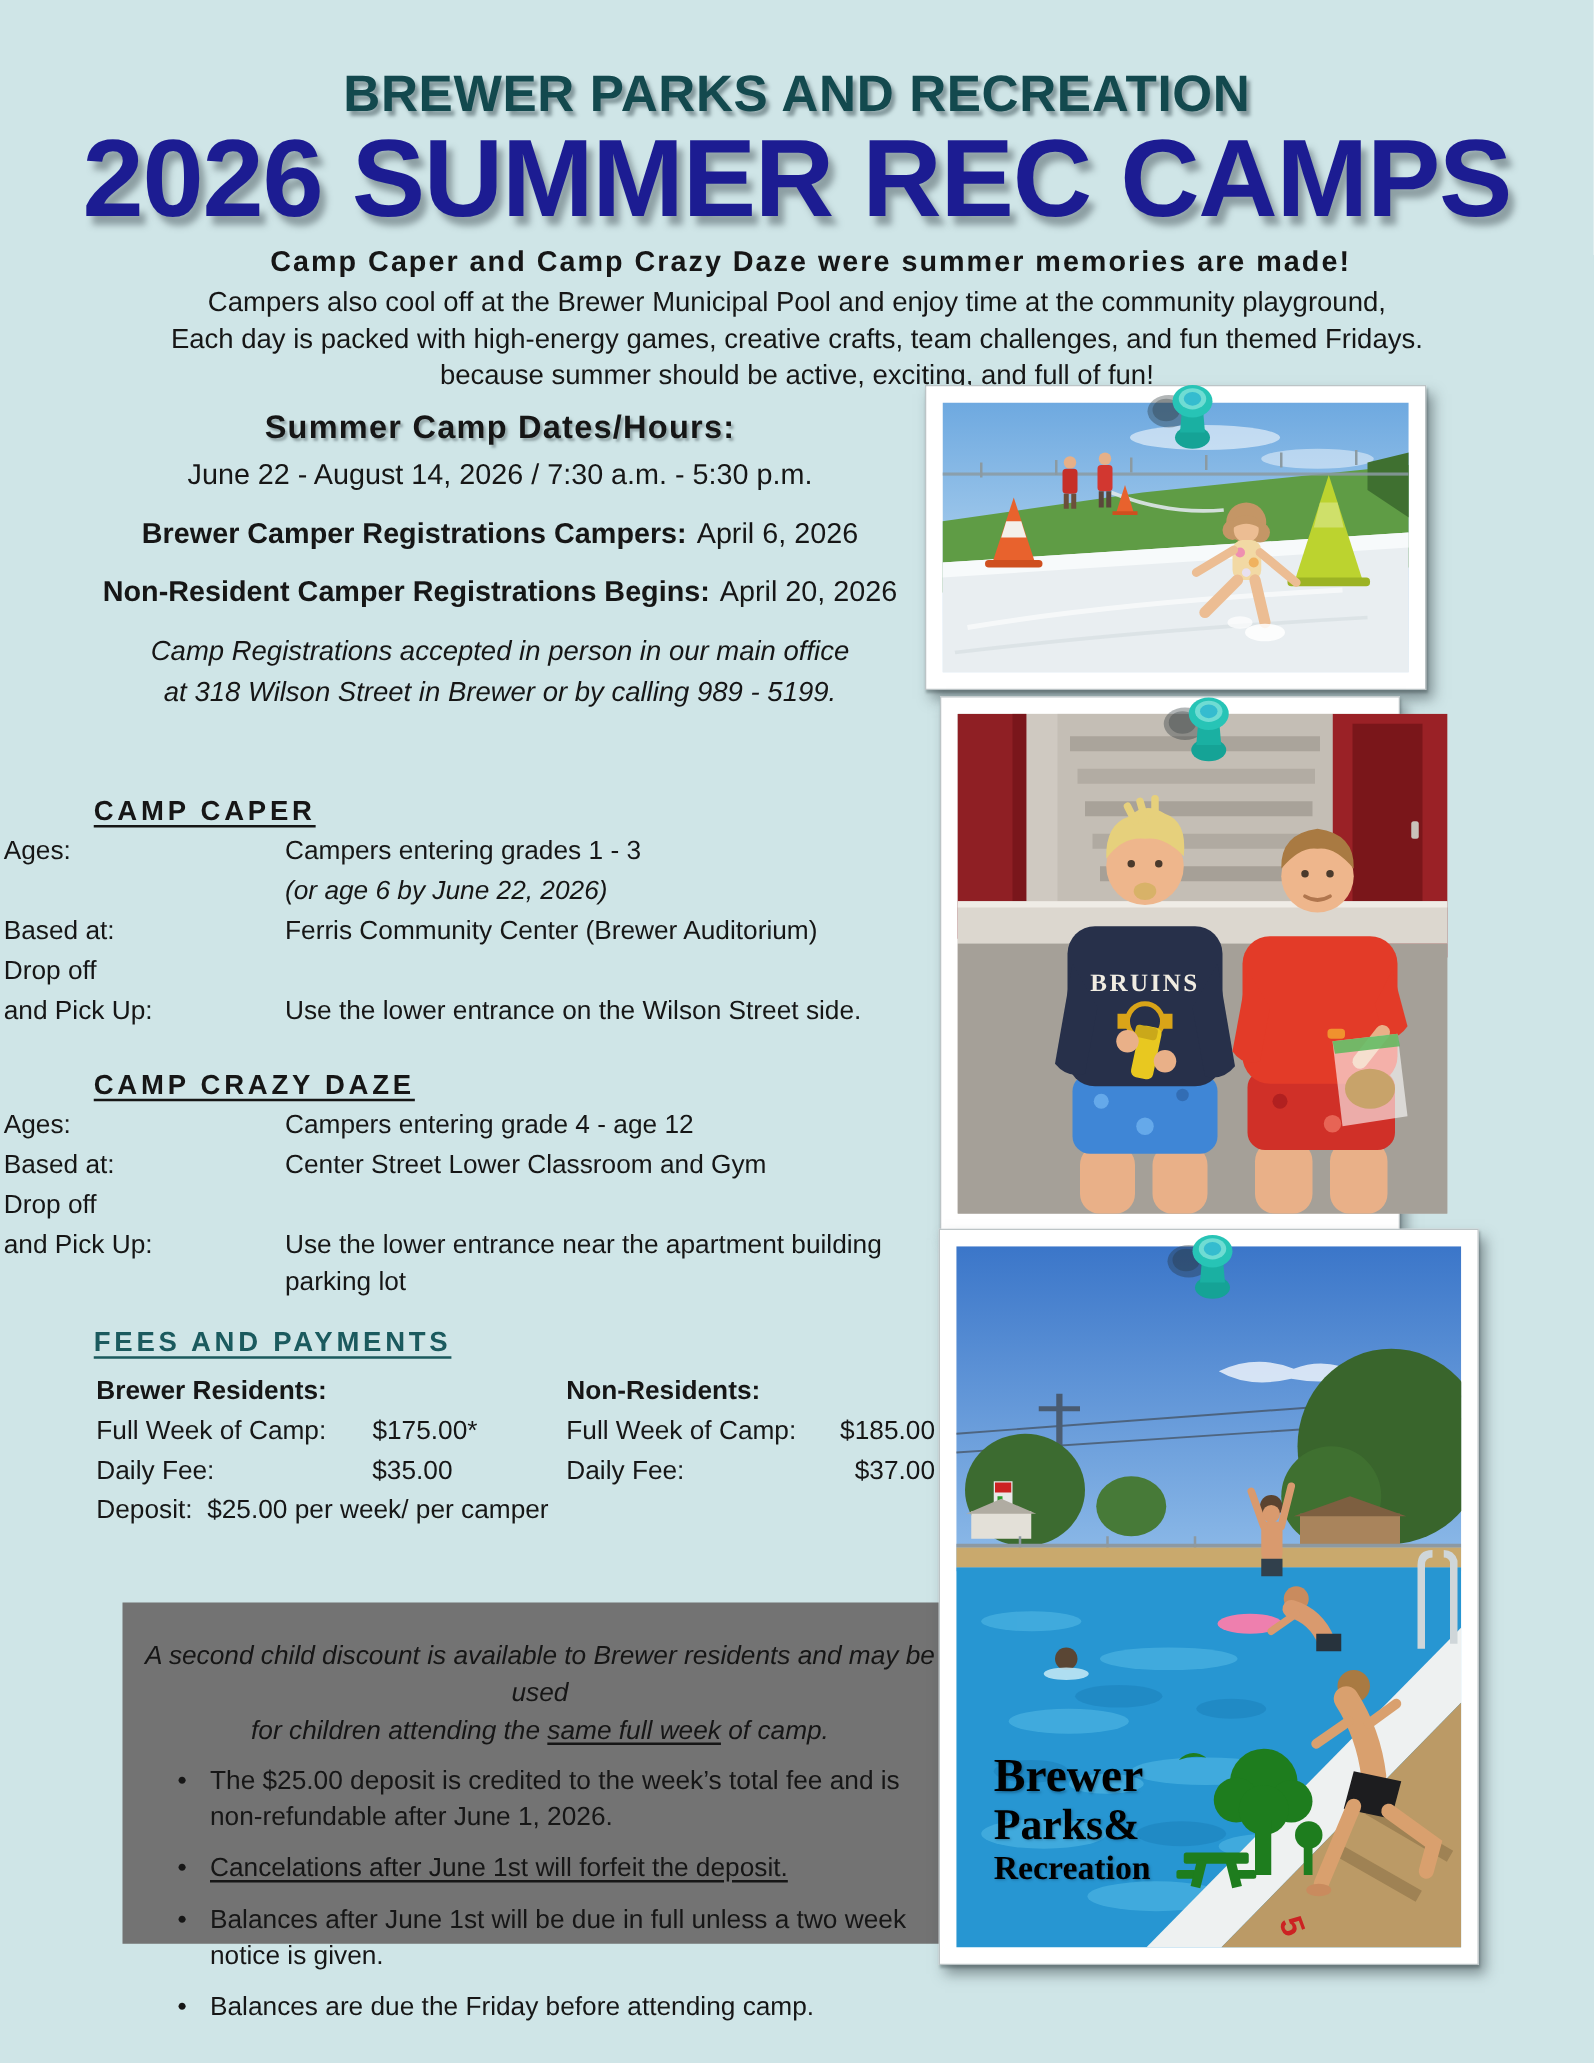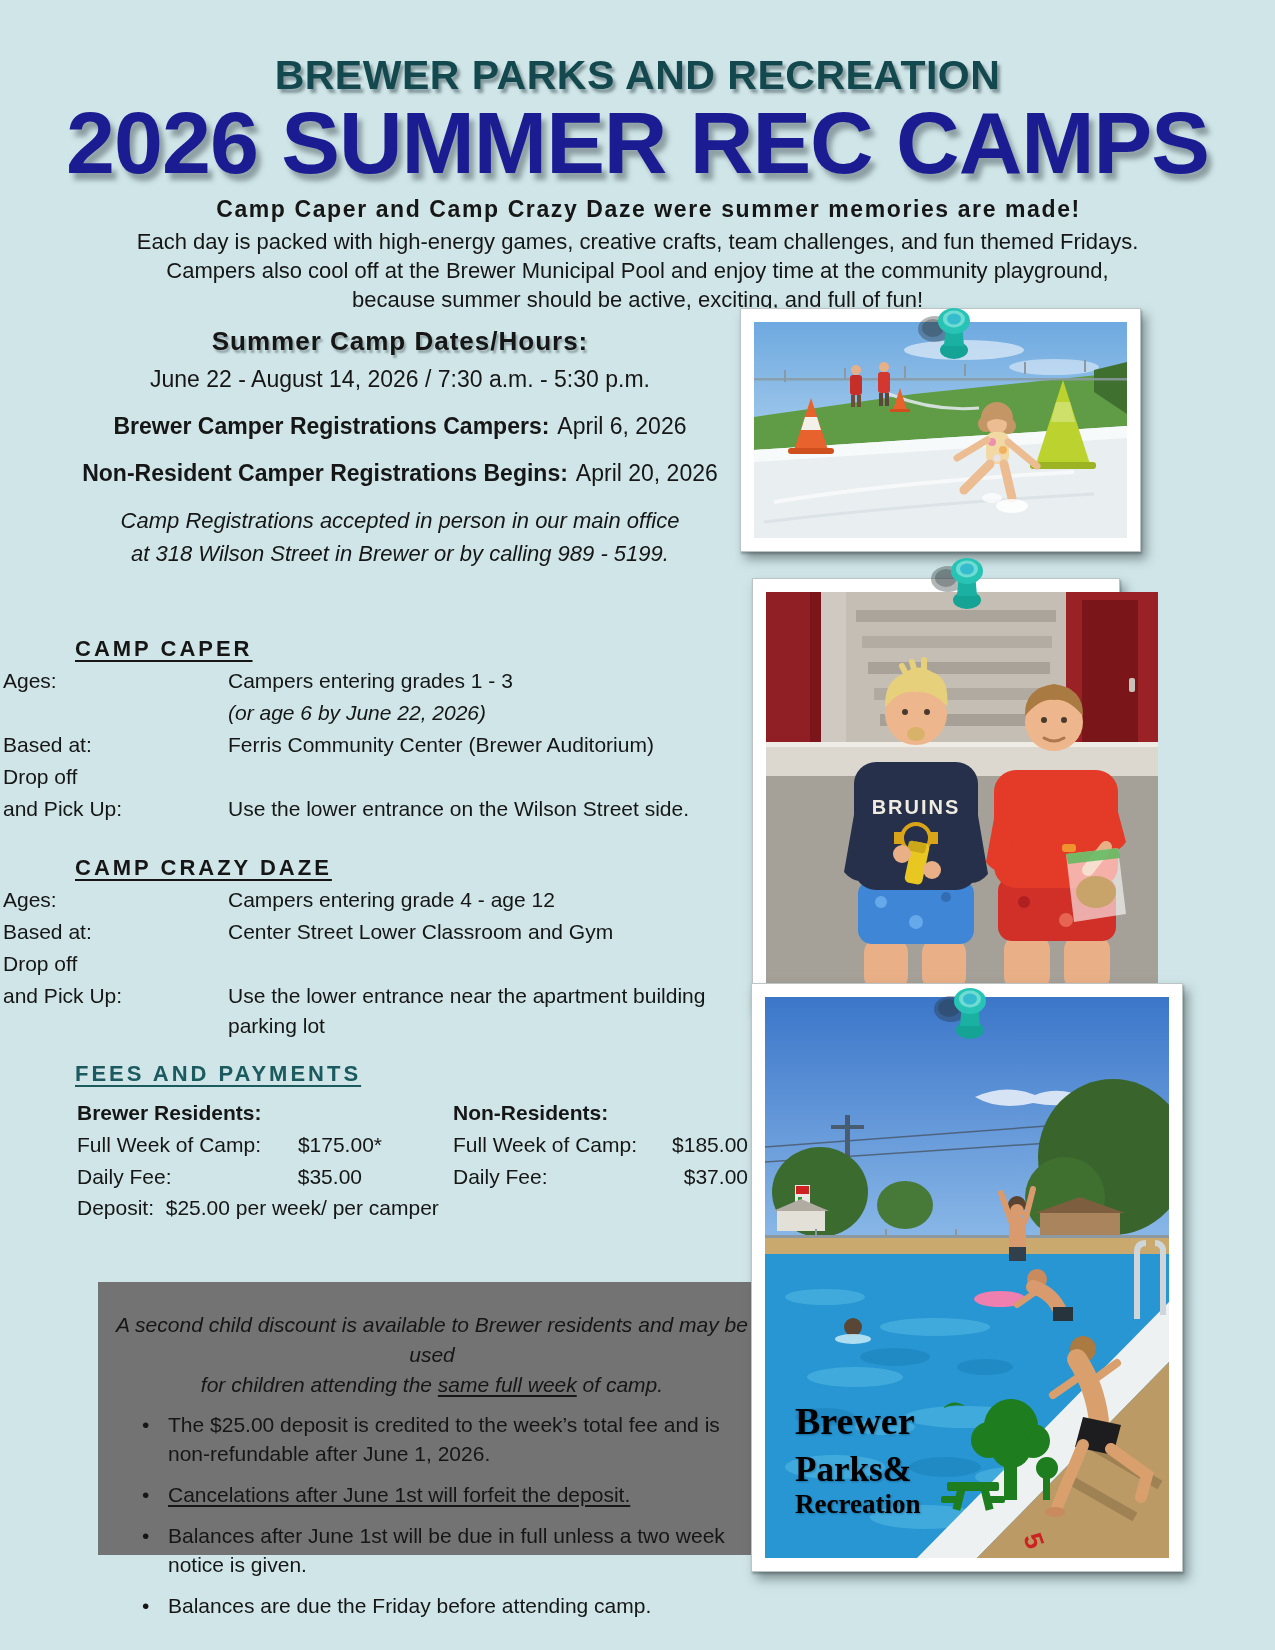--- a/index.html
+++ b/index.html
@@ -49,48 +49,48 @@
   .bullets{ margin:10px 0 0 24px; padding:0; list-style:none;}
   .bullets li{ position:relative; font-size:21px; line-height:29px;
     padding-left:30px; margin-bottom:12px; width:585px;}
   .bullets li::before{ content:"\2022"; position:absolute; left:4px; top:0; font-size:21px;}
   .photo-frame{
     background:#fff; border:1px solid #bcc4c6; box-sizing:border-box; padding:13px;
     box-shadow:5px 7px 10px rgba(50,62,66,.5), 1px 2px 2px rgba(50,62,66,.35);
   }
   .photo-frame svg{display:block;}
   .frame1{ left:740px; top:308px; width:401px; height:244px;}
-  .frame2{ left:752px; top:578px; width:368px; height:428px;}
+  .frame2{ left:752px; top:557px; width:368px; height:428px;font-family:Liberation Serif, serif;}
   .frame3{ left:751px; top:983px; width:432px; height:589px; position:absolute;}
   .pushpin{ width:62px; height:64px; z-index:6;}
   .pin1{ left:917px; top:299px;}
   .pin2{ left:930px; top:549px;}
   .pin3{ left:933px; top:979px;}
   .logo{
     left:43px; top:418px; color:#000000; z-index:4;
     font-family:"Liberation Serif","DejaVu Serif",serif; font-weight:bold;
     text-shadow:1px 1px 2px rgba(0,40,70,.35); line-height:1;
   }
   .logo-l1{ font-size:38px;}
-  .logo-l2{ font-size:35px; margin-top:12px;}
+  .logo-l2{ font-size:35px; margin-top:2px;}
   .logo-l3{ font-size:27px; margin-top:4px;}
   .logo-art{ position:absolute; left:146px; top:-16px;}
 </style>
 </head>
 <body>
 
 <div class="page">
 
   <div class="abs center org-title">BREWER PARKS AND RECREATION</div>
   <div class="abs center main-title">2026 SUMMER REC CAMPS</div>
   <div class="abs center tagline">Camp Caper and Camp Crazy Daze were summer memories are made!</div>
 
   <div class="abs center intro">
+    <div>Campers also cool off at the Brewer Municipal Pool and enjoy time at the community playground,</div>
     <div>Each day is packed with high-energy games, creative crafts, team challenges, and fun themed Fridays.</div>
-    <div>Campers also cool off at the Brewer Municipal Pool and enjoy time at the community playground,</div>
     <div>because summer should be active, exciting, and full of fun!</div>
   </div>
 
   <div class="abs sched sched-heading">Summer Camp Dates/Hours:</div>
   <div class="abs sched dates-line">June 22 - August 14, 2026 / 7:30 a.m. - 5:30 p.m.</div>
   <div class="abs sched reg-line">
     <b>Brewer Camper Registrations Campers:</b><span>April 6, 2026</span>
   </div>
   <div class="abs sched reg-line reg2">
     <b>Non-Resident Camper Registrations Begins:</b><span>April 20, 2026</span>

